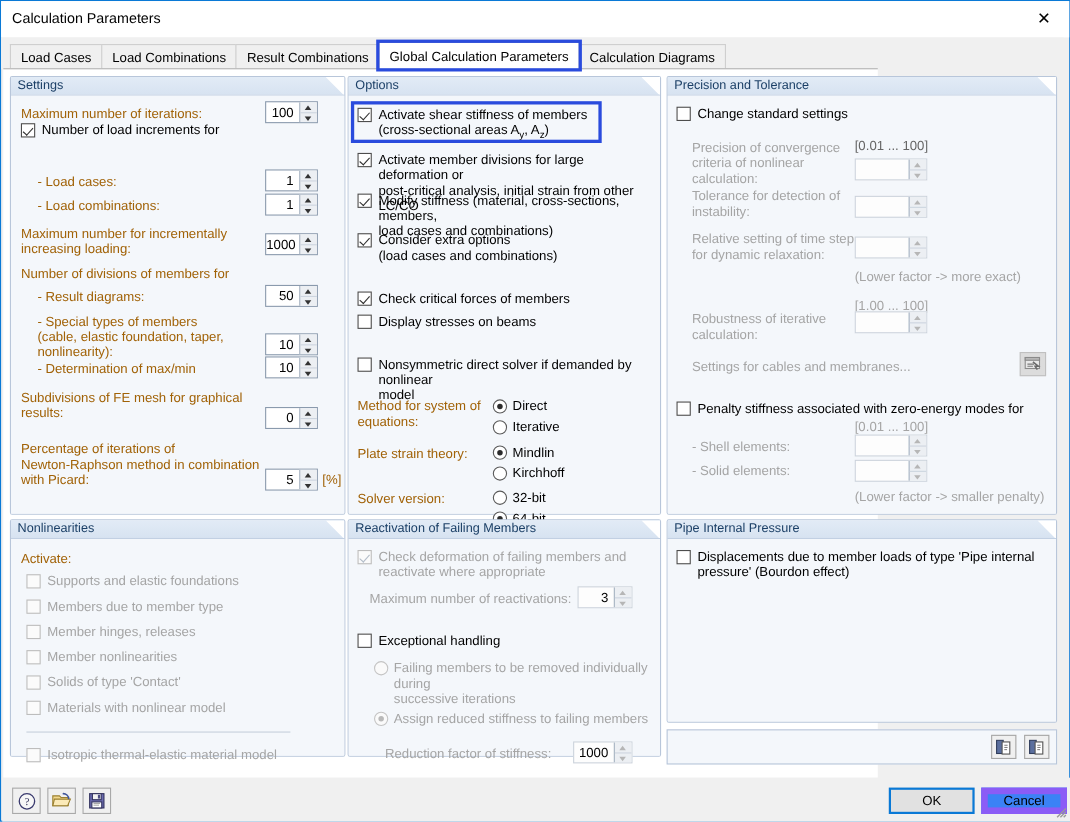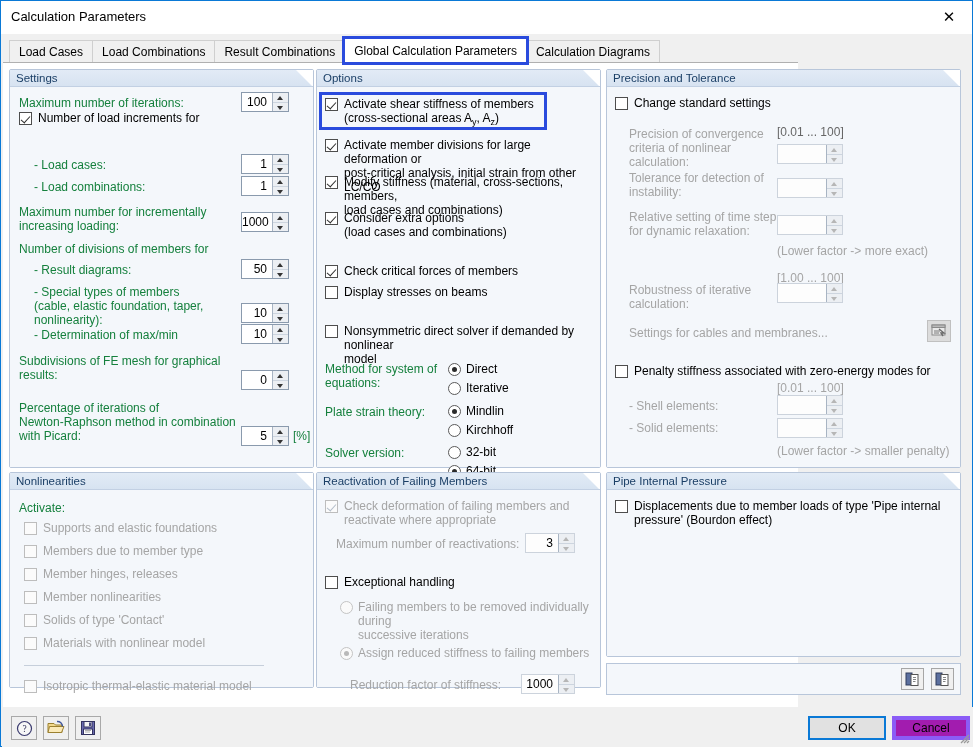--- a/index.html
+++ b/index.html
@@ -113,21 +113,21 @@
   }
   .group-body {
     position: absolute; left: 0; top: 17px; right: 0; bottom: 0;
     background: #f4f7fb;
   }
 
   
   .lbl {
     position: absolute;
     font-size: 12px;
-    color: #15803d;
+    color: #a16207;
     line-height: 14px;
     white-space: pre-line;
   }
   .lbl.dis { color: #a5a5a5; }
 
   
   .cb {
     position: absolute;
     display: flex;
     align-items: flex-start;
@@ -286,22 +286,22 @@
     position: absolute;
     width: 26px; height: 24px;
     background: #f0f0f0;
     border: 1px solid #a9a9a9;
     display: flex; align-items: center; justify-content: center;
     cursor: pointer;
   }
   .dlgbtn {
     position: absolute;
     width: 78px; height: 24px;
-    background: #a21caf;
-    border: 4px solid #8b5cf6;
+    background: #3b82f6;
+    border: 6px solid #8b5cf6;
     font-size: 12px;
     display: flex; align-items: center; justify-content: center;
     cursor: pointer;
     color: #000;
   }
   .dlgbtn.default {
     border: 2px solid #0a79d6;
     background: #e1e1e1;
   }
   .resize-grip {

